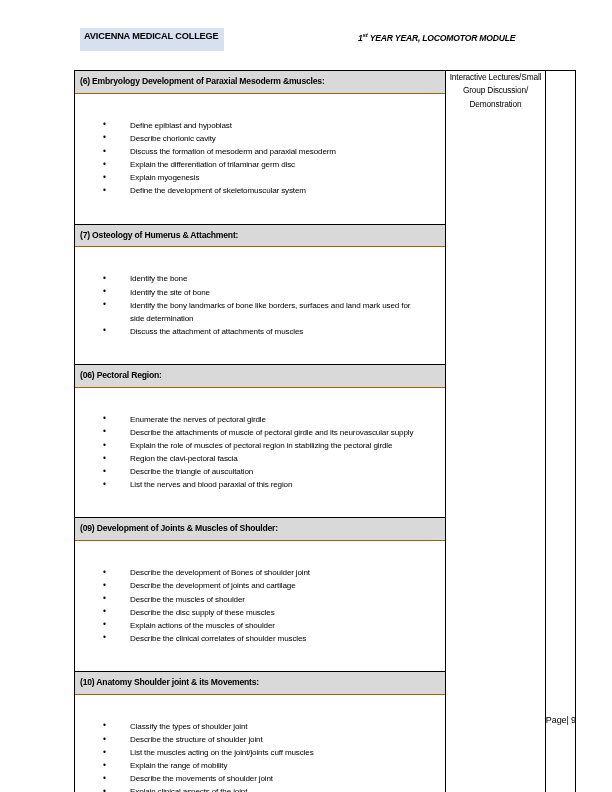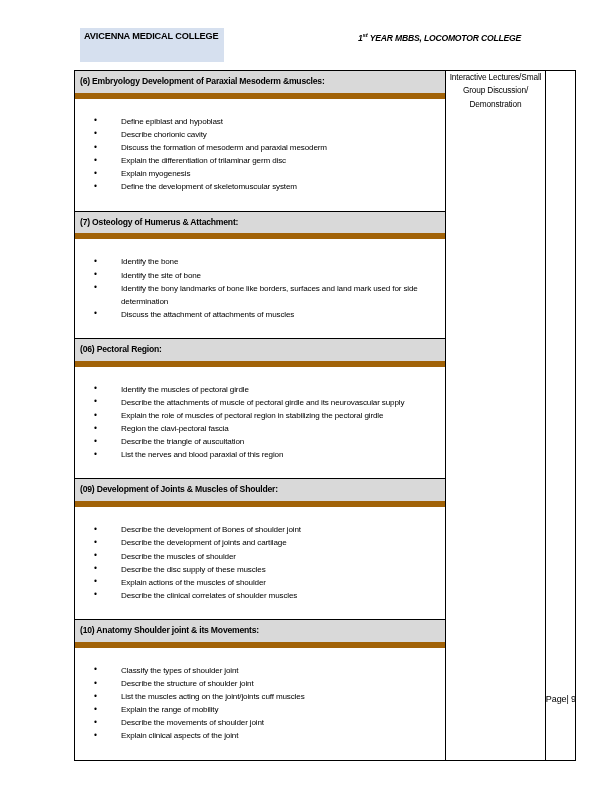--- a/index.html
+++ b/index.html
@@ -24,21 +24,21 @@
     width: 612px;
     height: 22px;
   }
   .college-name {
     position: absolute;
     left: 80px;
     top: 0;
     font-size: 9.2px;
     font-weight: bold;
     background: #d6e0ef;
-    padding: 3px 5px 21px 4px;
+    padding: 3px 5px 10px 4px;
     letter-spacing: -0.15px;
     white-space: nowrap;
   }
   .module-title {
     position: absolute;
     left: 358px;
     top: 3px;
     font-size: 8.6px;
     font-weight: bold;
     font-style: italic;
@@ -65,30 +65,30 @@
     padding: 0;
   }
   .col-content { width: 371px; }
   .col-method  { width: 100px; }
   .col-extra   { width: 30px; }
 
   .topic-cell { padding: 0; }
 
   .topic-header {
     background: #d9d9d9;
-    border-bottom: 6px solid #a16207;
+    border-bottom: 1px solid #a16207;
     font-size: 8.6px;
     font-weight: bold;
     padding: 6px 6px 6px 5px;
     letter-spacing: -0.2px;
     line-height: 1.15;
   }
 
   .obj-list {
-    margin: 7px;
+    margin: 16px;
     padding: 9px 8px 10px 8px;
     list-style: none;
   }
   .obj-list li {
     position: relative;
     font-size: 8.1px;
     line-height: 1.62;
     padding-left: 31px;
     letter-spacing: -0.15px;
   }
@@ -108,35 +108,35 @@
     letter-spacing: -0.15px;
     padding: 4px 6px;
     margin-left: 20px;
   }
   .extra-cell { background: #ffffff; }
 
   
   .page-footer {
     position: absolute;
     left: 0;
-    top: 694px;
+    top: 715px;
     width: 612px;
     text-align: right;
     padding-right: 36px;
     box-sizing: border-box;
     font-size: 9px;
     letter-spacing: -0.1px;
   }
 </style>
 </head>
 <body>
 
 <div class="page-header">
   <div class="college-name">AVICENNA MEDICAL COLLEGE</div>
-  <div class="module-title"><span>1</span><sup>st</sup><span> YEAR MBBS, LOCOMOTOR COLLEGE</span></div>
+  <div class="module-title"><span>1</span><sup>st</sup><span> YEAR YEAR, LOCOMOTOR MODULE</span></div>
 </div>
 
 <table class="syllabus-table">
   <colgroup>
     <col class="col-content">
     <col class="col-method">
     <col class="col-extra">
   </colgroup>
   <tbody>
     <tr>
@@ -162,21 +162,21 @@
           <li>Identify the site of bone</li>
           <li>Identify the bony landmarks of bone like borders, surfaces and land mark used for side determination</li>
           <li>Discuss the attachment of attachments of muscles</li>
         </ul>
       </td>
     </tr>
     <tr>
       <td class="topic-cell">
         <div class="topic-header">(06) Pectoral Region:</div>
         <ul class="obj-list">
-          <li>Identify the muscles of pectoral girdle</li>
+          <li>Enumerate the nerves of pectoral girdle</li>
           <li>Describe the attachments of muscle of pectoral girdle and its neurovascular supply</li>
           <li>Explain the role of muscles of pectoral region in stabilizing the pectoral girdle</li>
           <li>Region the clavi-pectoral fascia</li>
           <li>Describe the triangle of auscultation</li>
           <li>List the nerves and blood paraxial of this region</li>
         </ul>
       </td>
     </tr>
     <tr>
       <td class="topic-cell">

